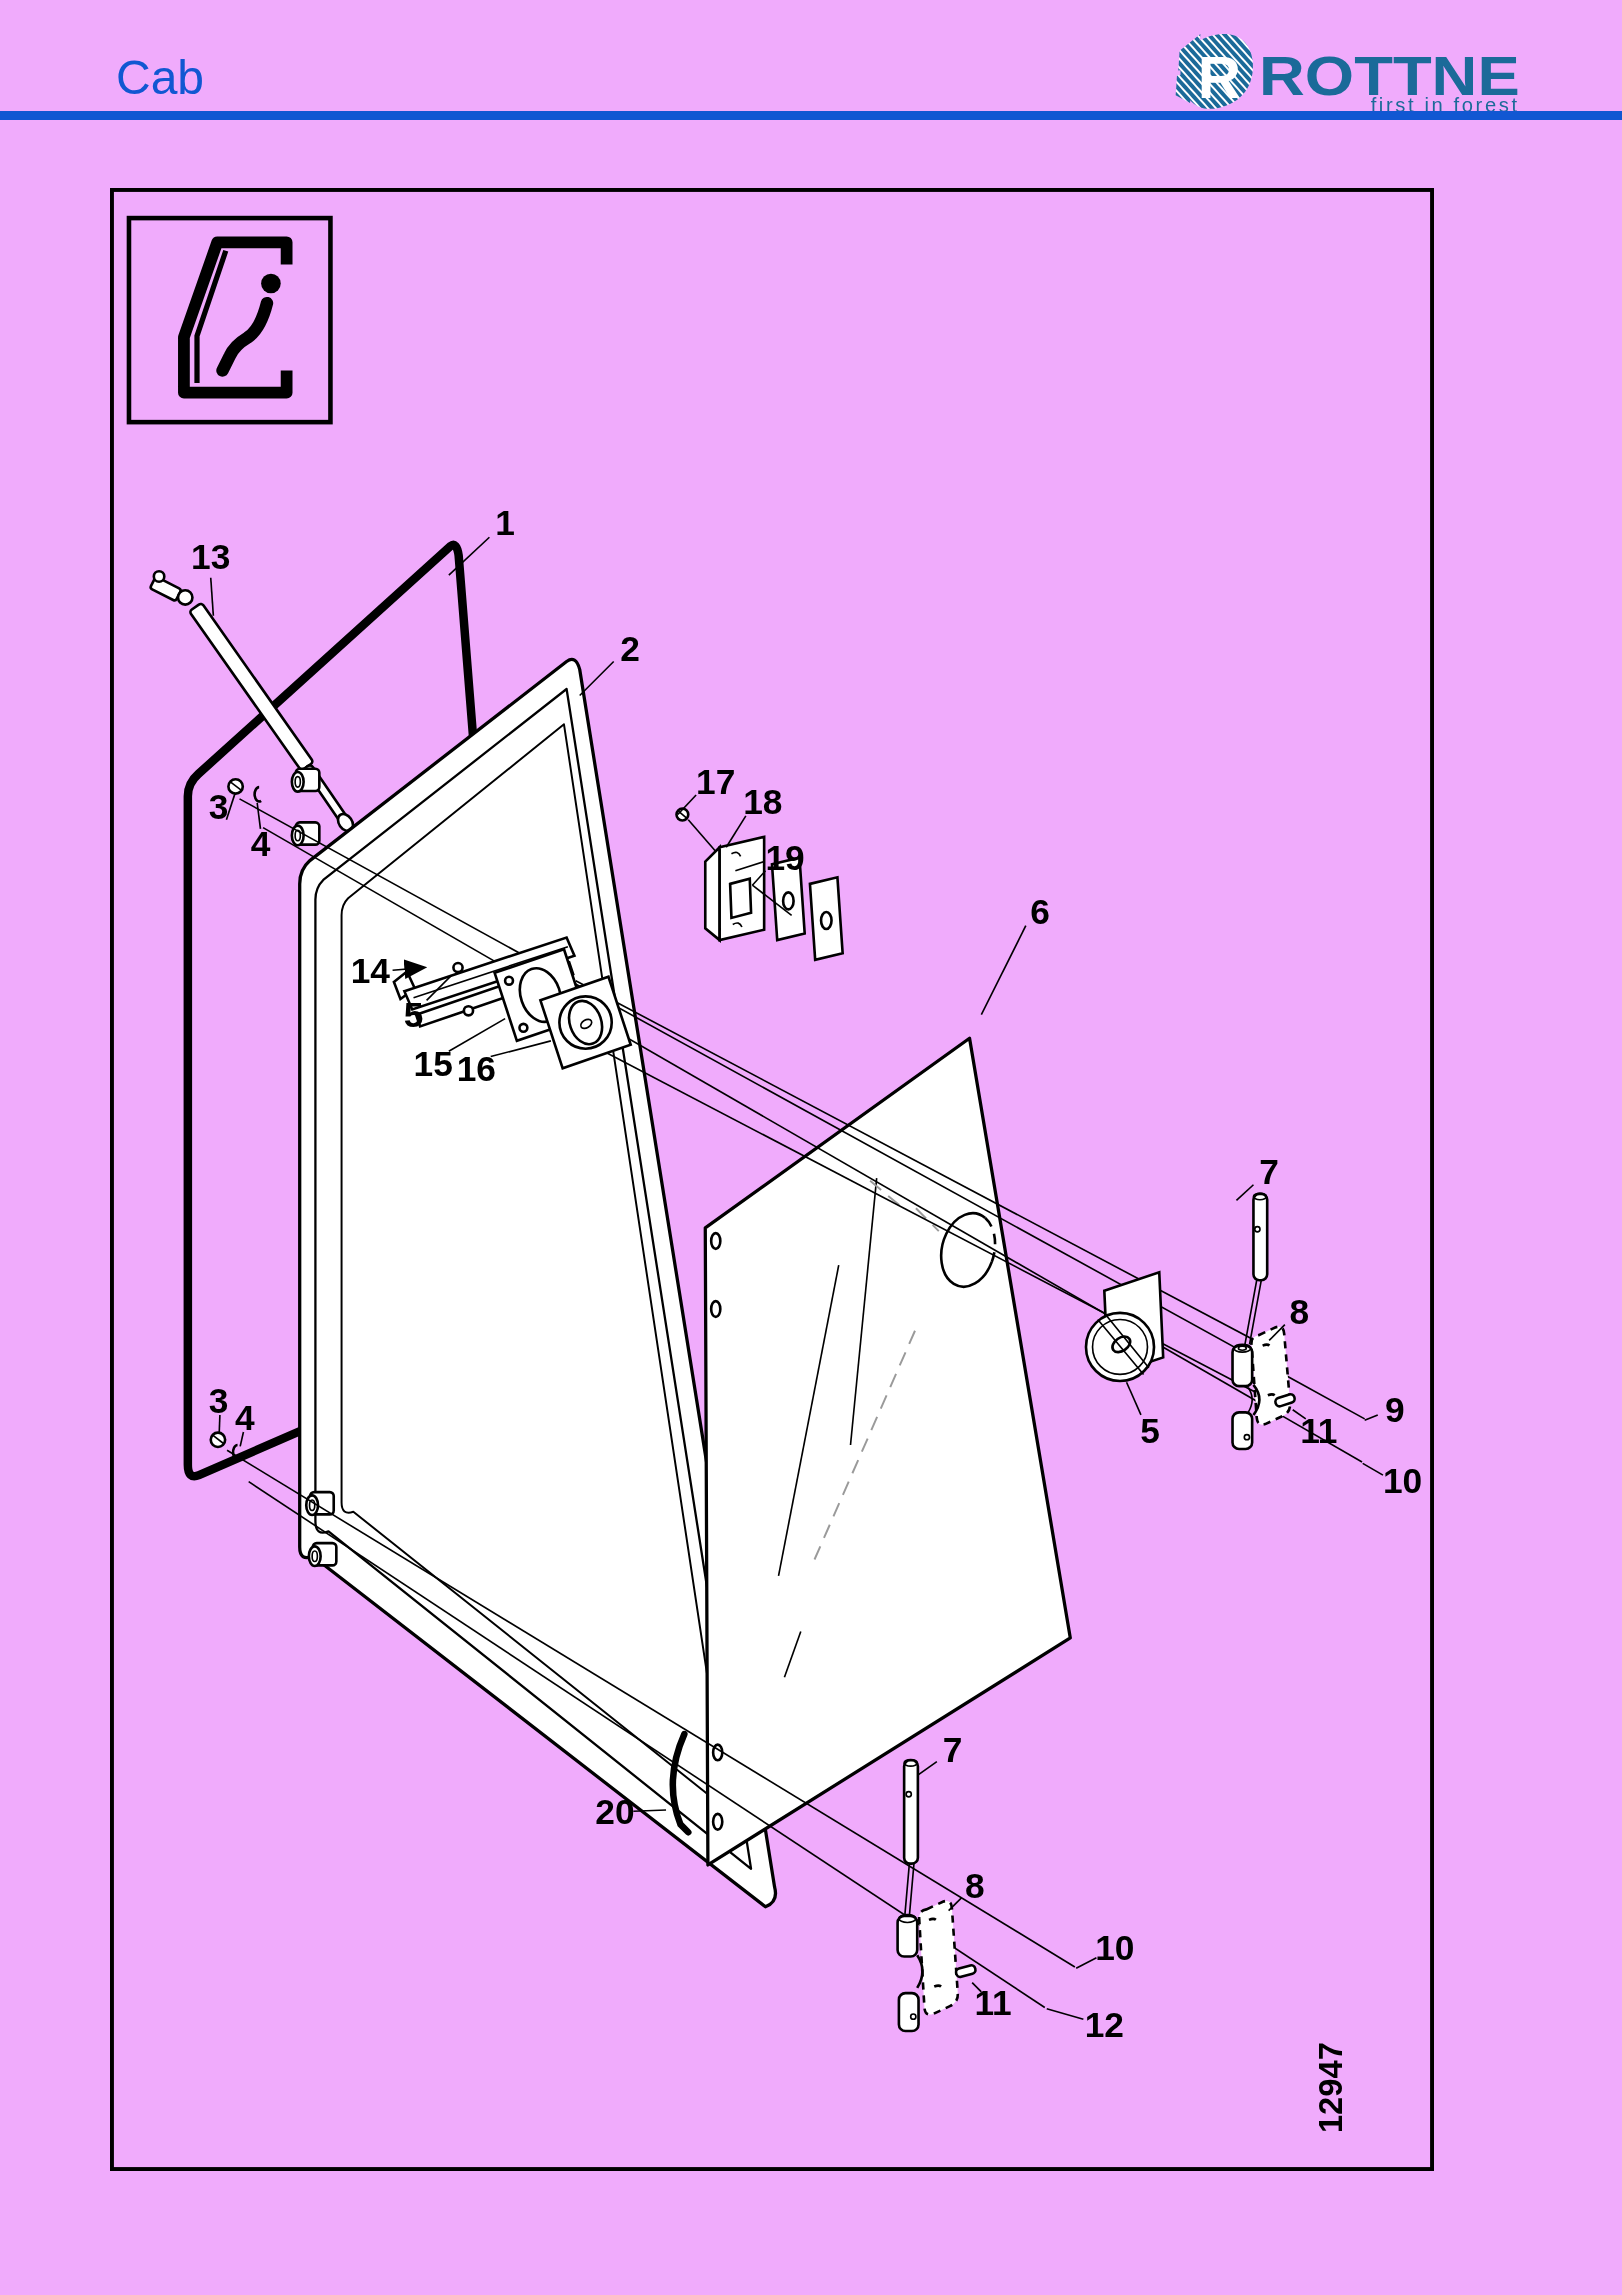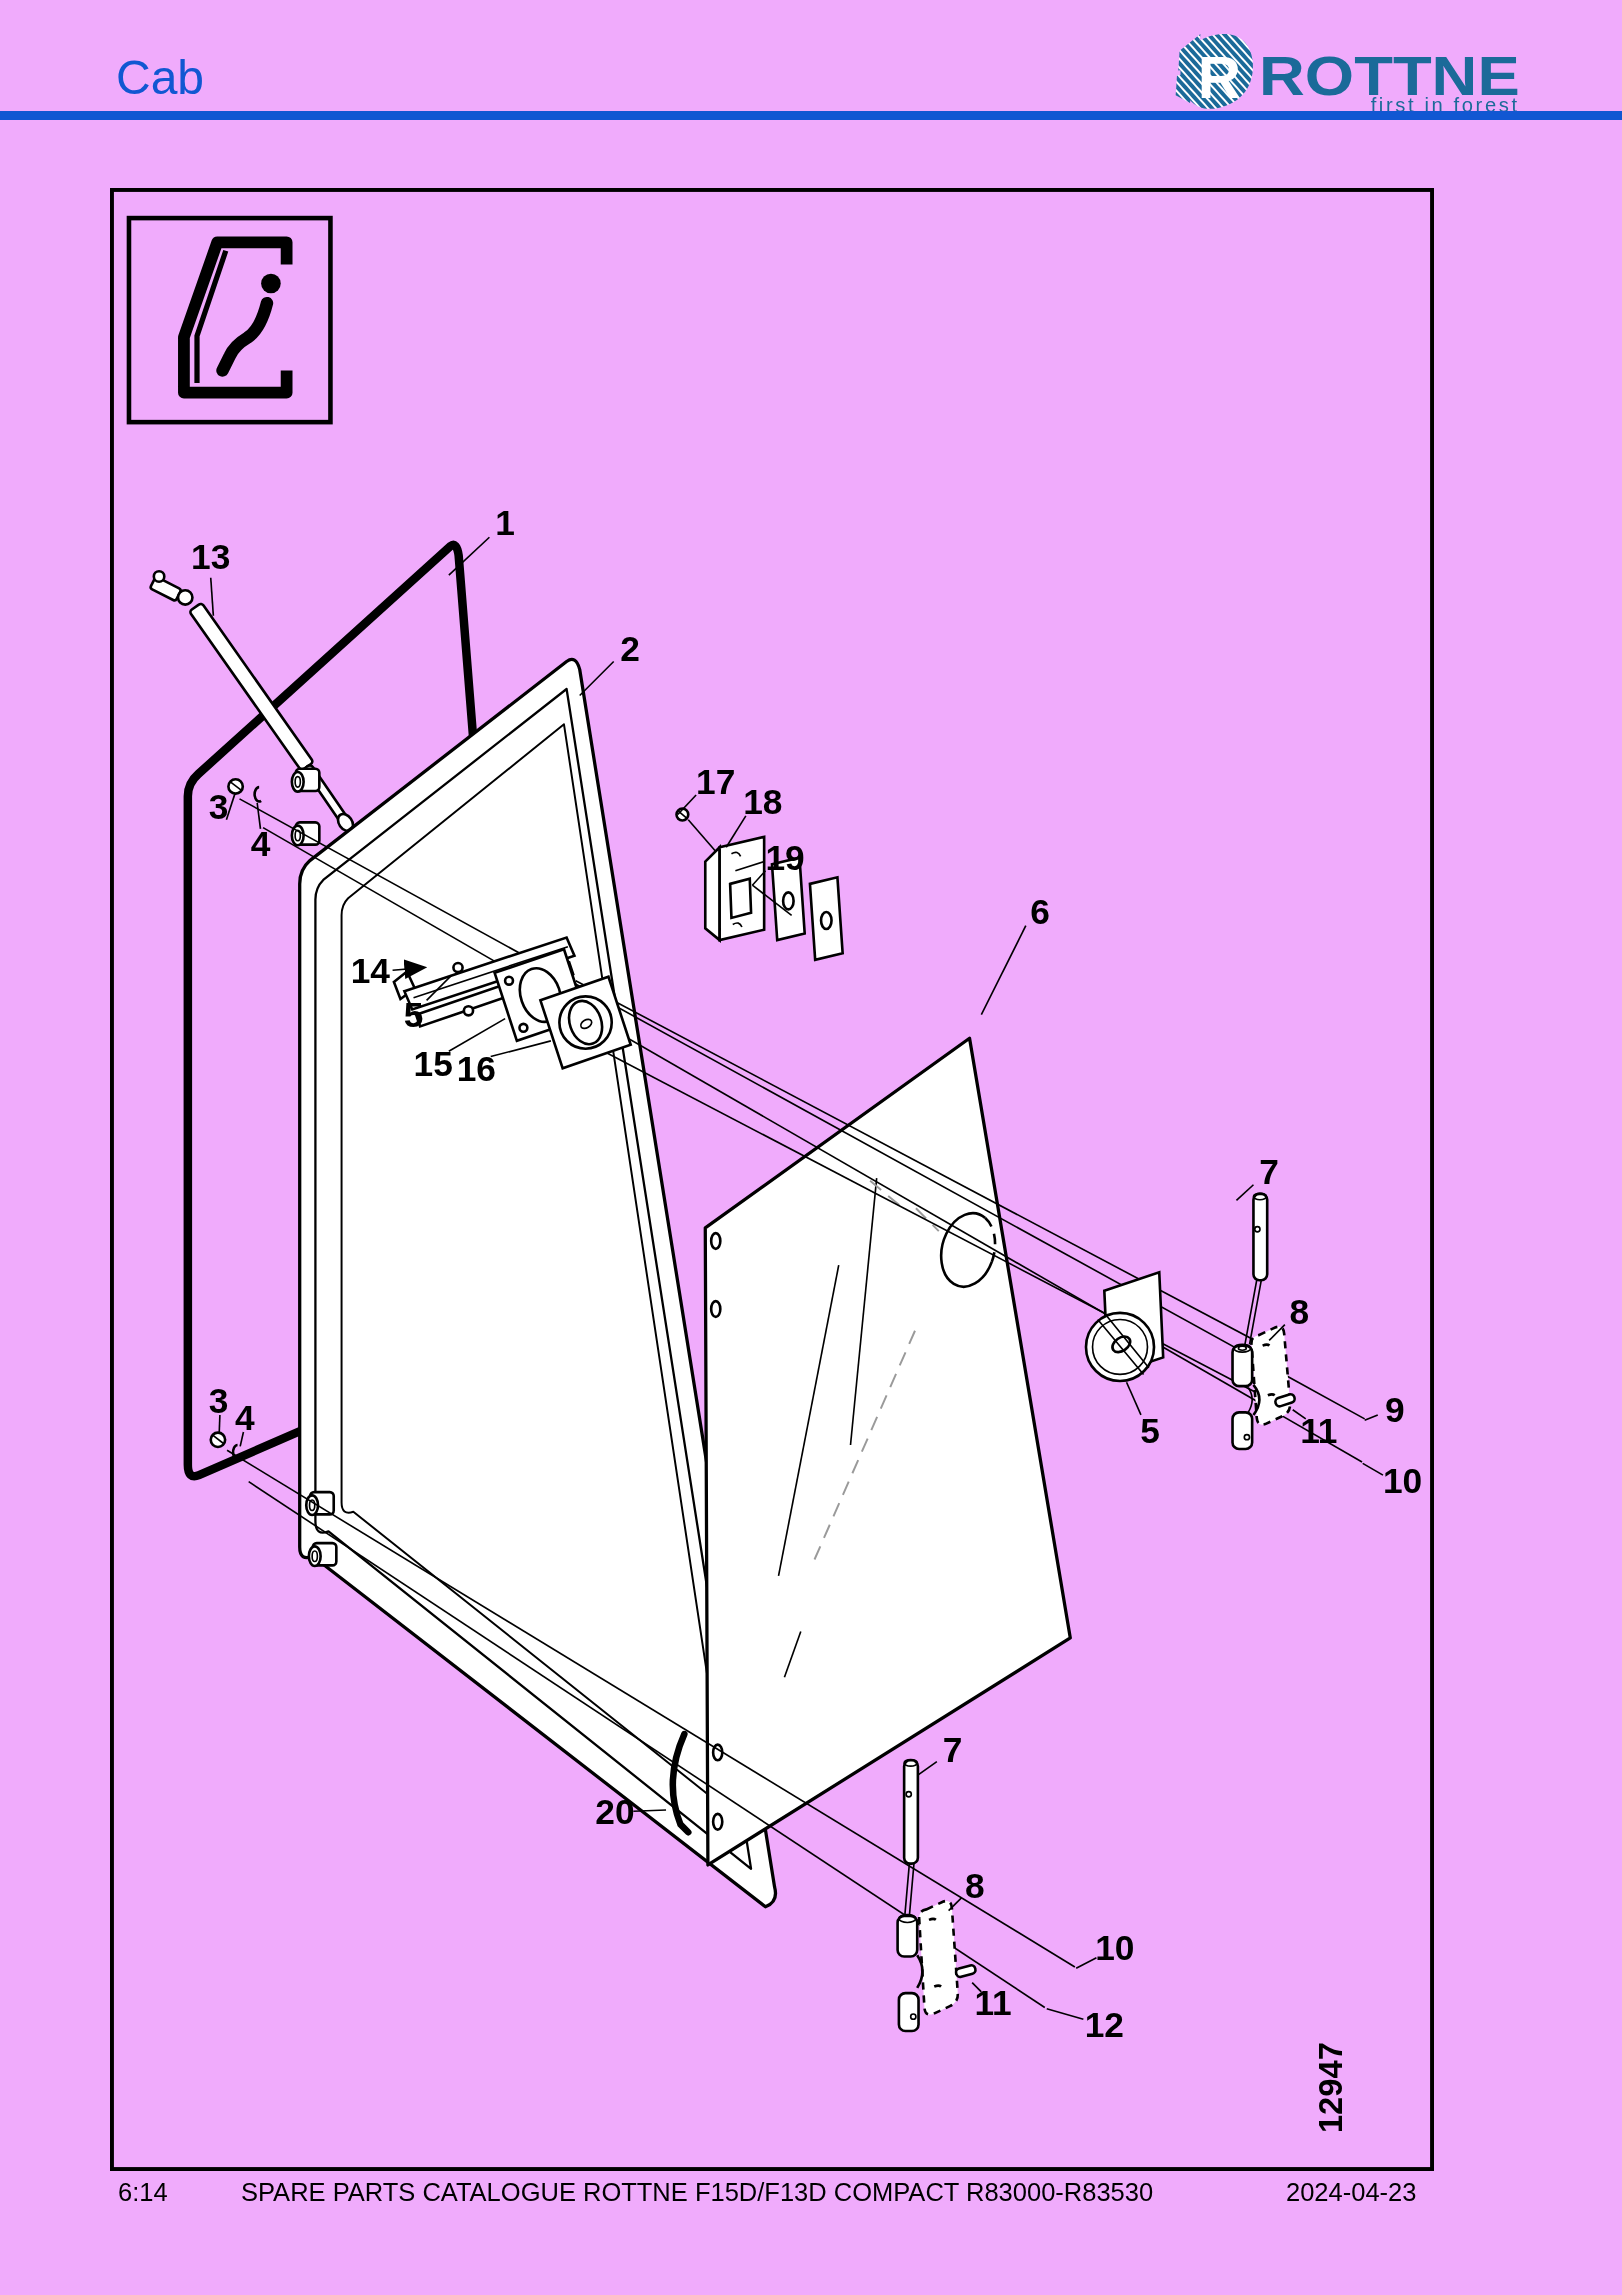--- a/index.html
+++ b/index.html
@@ -283,20 +283,15 @@
           <line x1="1500" y1="3046" x2="1486" y2="3032" class="leader"></line>
           <text x="1518" y="3062" class="callout">11</text>
           <line x1="1676" y1="2994" x2="1645" y2="3010" class="leader"></line>
           <text x="1704" y="2978" class="callout">10</text>
           <line x1="1656" y1="3088" x2="1600" y2="3072" class="leader"></line>
           <text x="1688" y="3096" class="callout">12</text>
         </g>
     </svg>
   </div>
 
-  <div id="footer">
-    <span id="footer-page">6:14</span>
-    <span id="footer-title">SPARE PARTS CATALOGUE ROTTNE F15D/F13D COMPACT R83000-R83530</span>
-    <span id="footer-date">2024-04-23</span>
-  </div>
 
 </div>
 
 
 </body></html>

